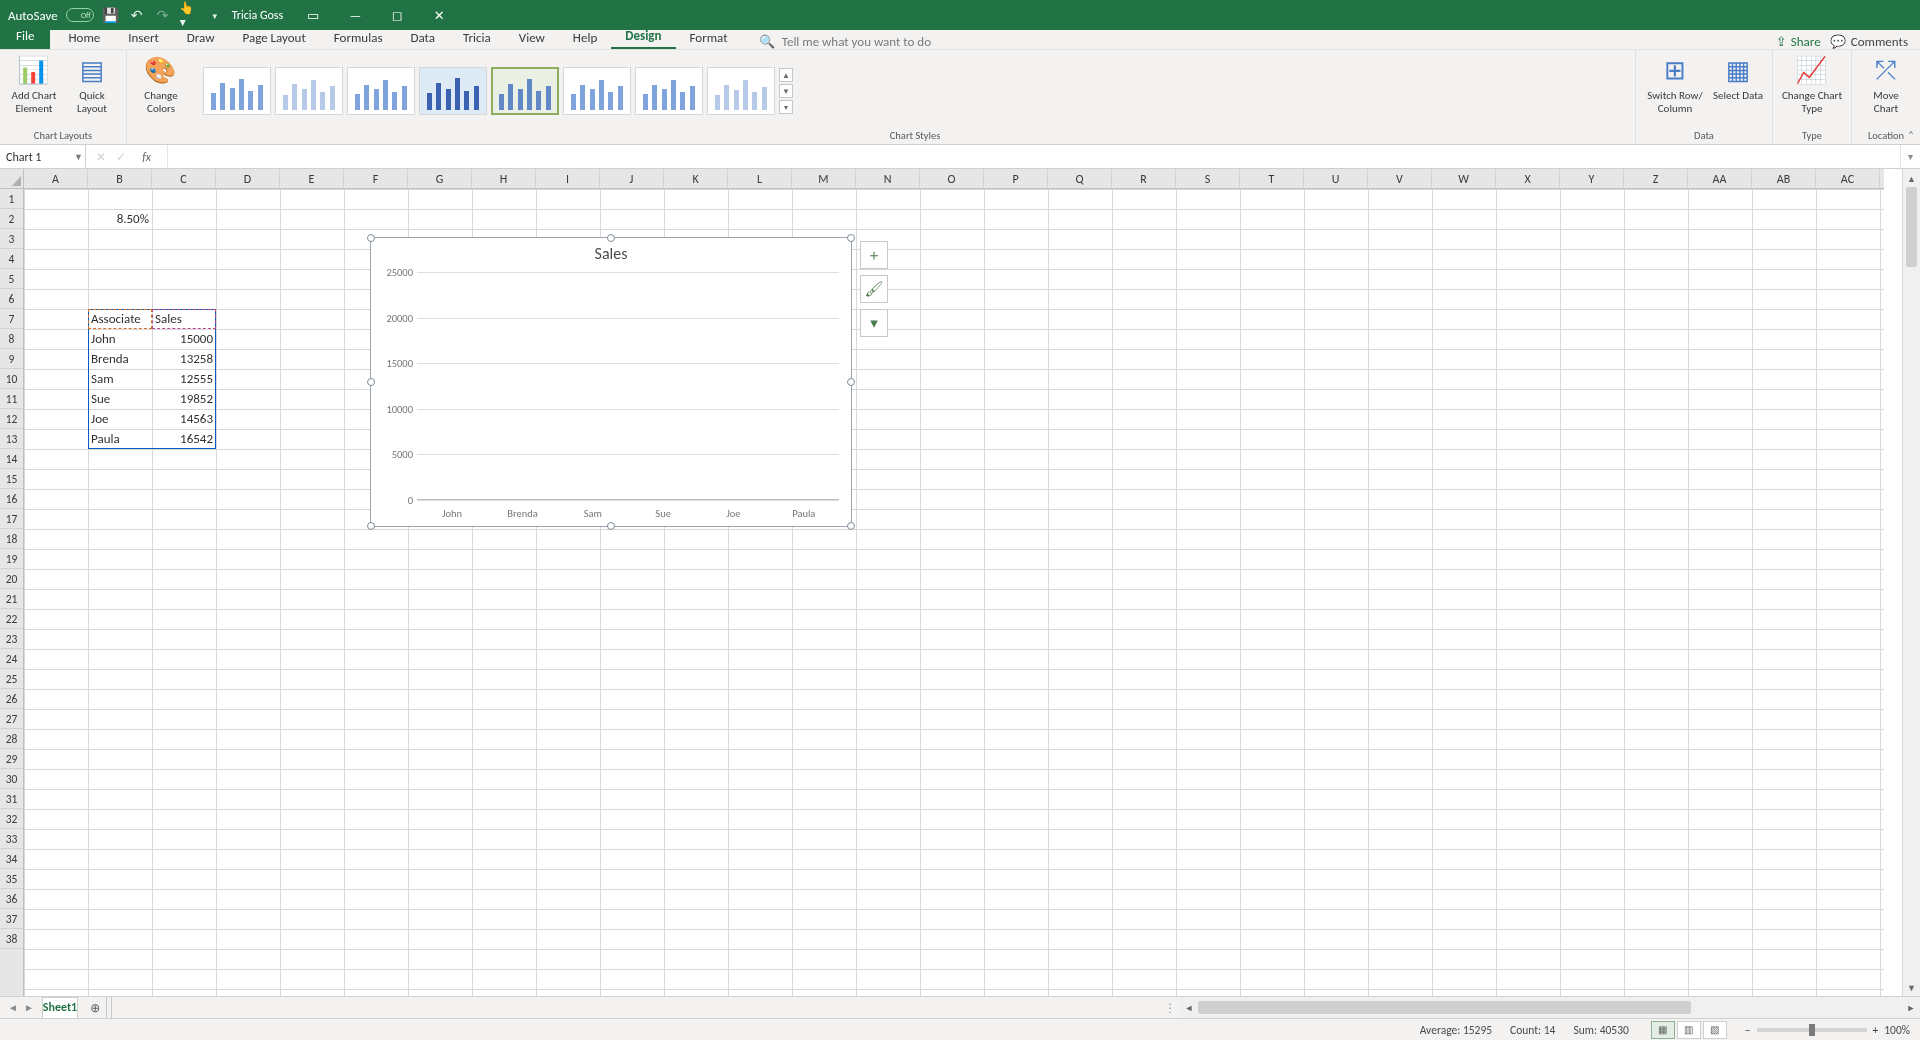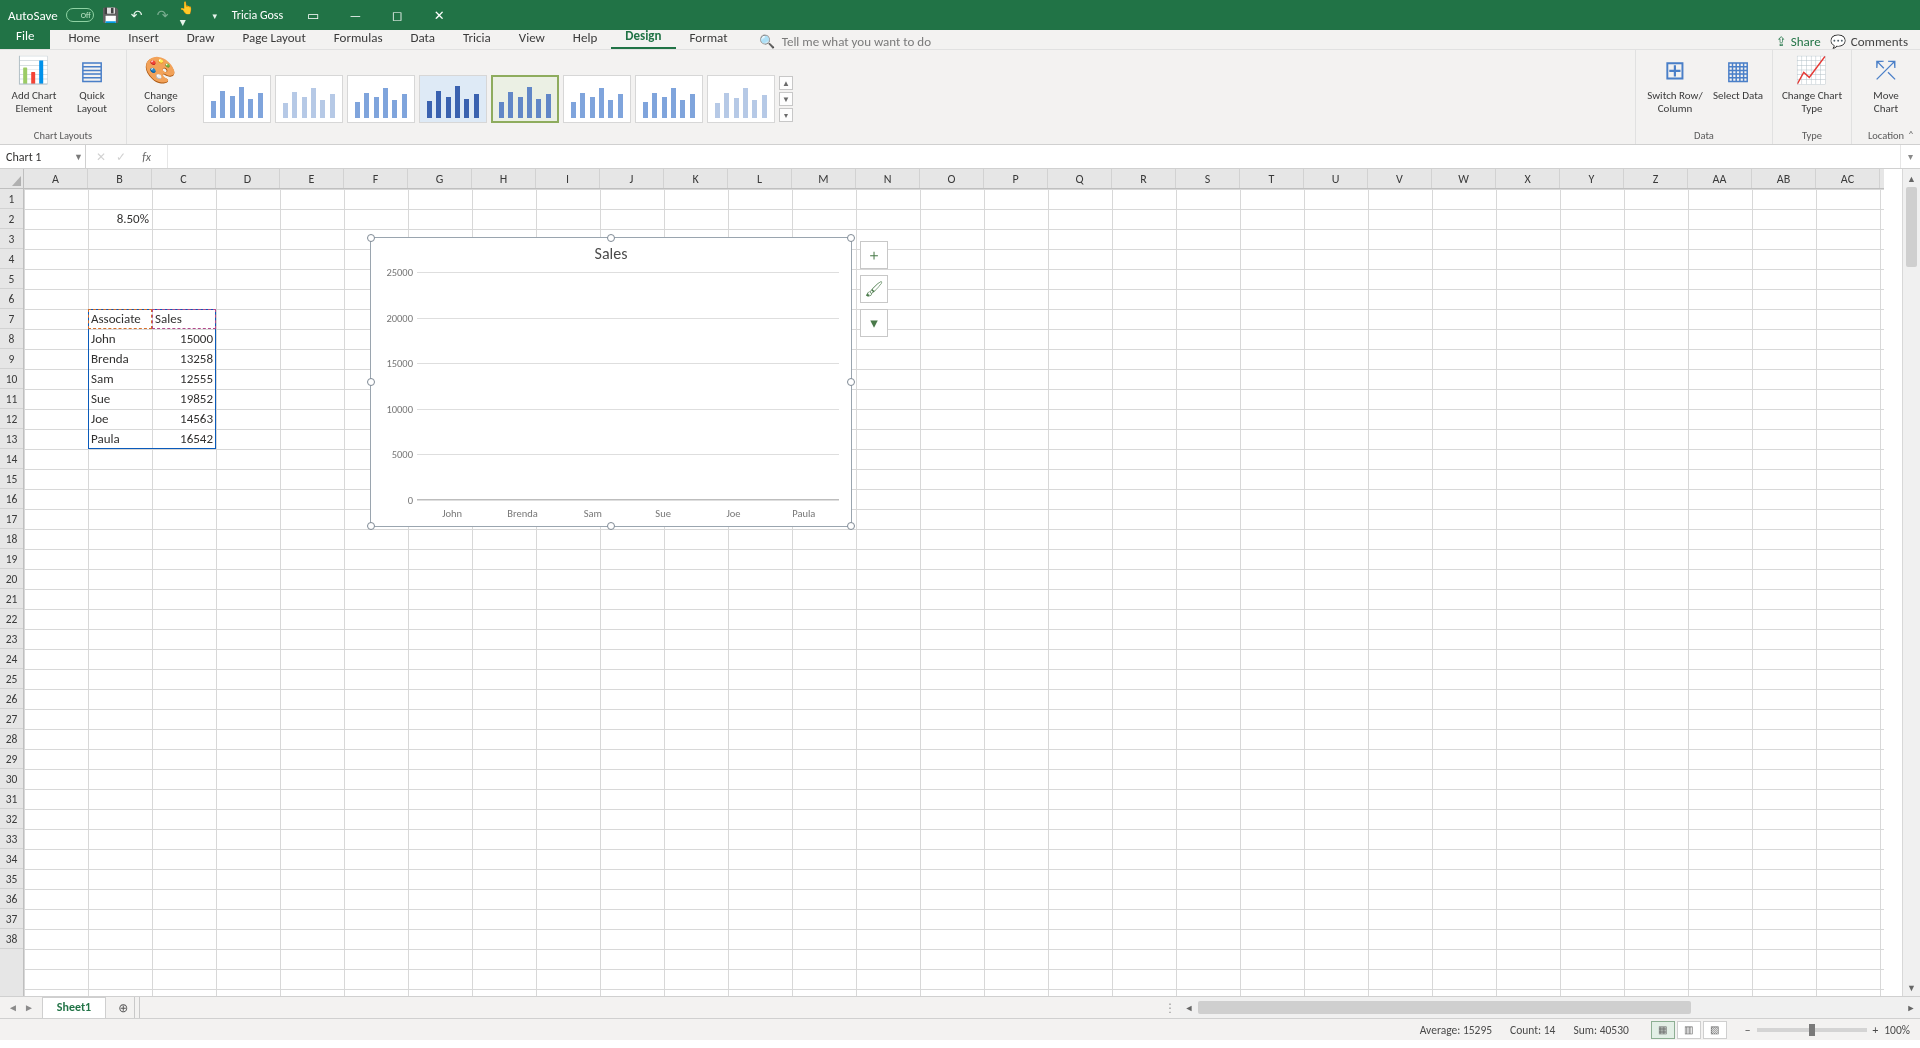--- a/index.html
+++ b/index.html
@@ -153,21 +153,21 @@
 }
 
 
 .vscroll { width:18px; background:#f0f0f0; border-left:1px solid #d8d8d8; position:relative;}
 .vscroll .arrow { height:18px; display:flex;align-items:center;justify-content:center;font-size:9px;color:#666;}
 .vscroll .thumb { position:absolute; left:3px; right:3px; top:18px; height:80px; background:#cfcfcf; border-radius:2px;}
 
 
 .hstrip { height:22px; background:#f3f2f1; border-top:1px solid #d0d0d0; display:flex; align-items:stretch; }
 .hstrip .tabnav { display:flex; align-items:center; gap:6px; padding:0 8px; color:#8a8a8a; font-size:10px;}
-.hstrip .sheet-tab { background:#fff; border:1px solid #cfcfcf; border-bottom:none; padding:2px 14px; font-size:12px; color:#217346; font-weight:600;}
+.hstrip .sheet-tab { background:#fff; border:1px solid #cfcfcf; border-bottom:none; padding:2px 0; font-size:12px; color:#217346; font-weight:600;}
 .hstrip .addsheet { width:22px; display:flex;align-items:center;justify-content:center;color:#5a5a5a; border:1px solid transparent; border-radius:50%; margin-left:6px;}
 .hstrip .splitter { margin-left:auto; width:6px; border-left:1px solid #c9c9c9; border-right:1px solid #c9c9c9;}
 .hstrip .hscroll { width:740px; display:flex; align-items:center; background:#f0f0f0; }
 .hstrip .hscroll .harrow { width:18px; text-align:center; font-size:9px; color:#666;}
 .hstrip .hscroll .htrack { flex:1; position:relative; height:100%; }
 .hstrip .hscroll .hthumb { position:absolute; top:4px; bottom:4px; left:0; width:70%; background:#cfcfcf; border-radius:2px;}
 
 
 .status { height:22px; background:#f3f2f1; border-top:1px solid #d0d0d0; display:flex; align-items:center; font-size:11.5px; color:#4a4a4a;}
 .status .aggs { margin-left:auto; display:flex; gap:18px; padding-right:14px;}
@@ -323,20 +323,21 @@
             <div class="cbar" style="height:47%;background:#b6c9e6"></div>
             <div class="cbar" style="height:61%;background:#b6c9e6"></div>
           </div>
         <div class="spin">
           <div class="sp">▲</div>
           <div class="sp">▼</div>
           <div class="sp">▾</div>
         </div>
       </div>
     </div>
+    <div class="label">Chart Styles</div>
   </div>
 
   <div class="group">
     <div class="body">
       <div class="big-btn wider">
         <div class="bicon">⊞</div>
         <div>Switch Row/ Column</div>
       </div>
       <div class="big-btn">
         <div class="bicon">▦</div>

